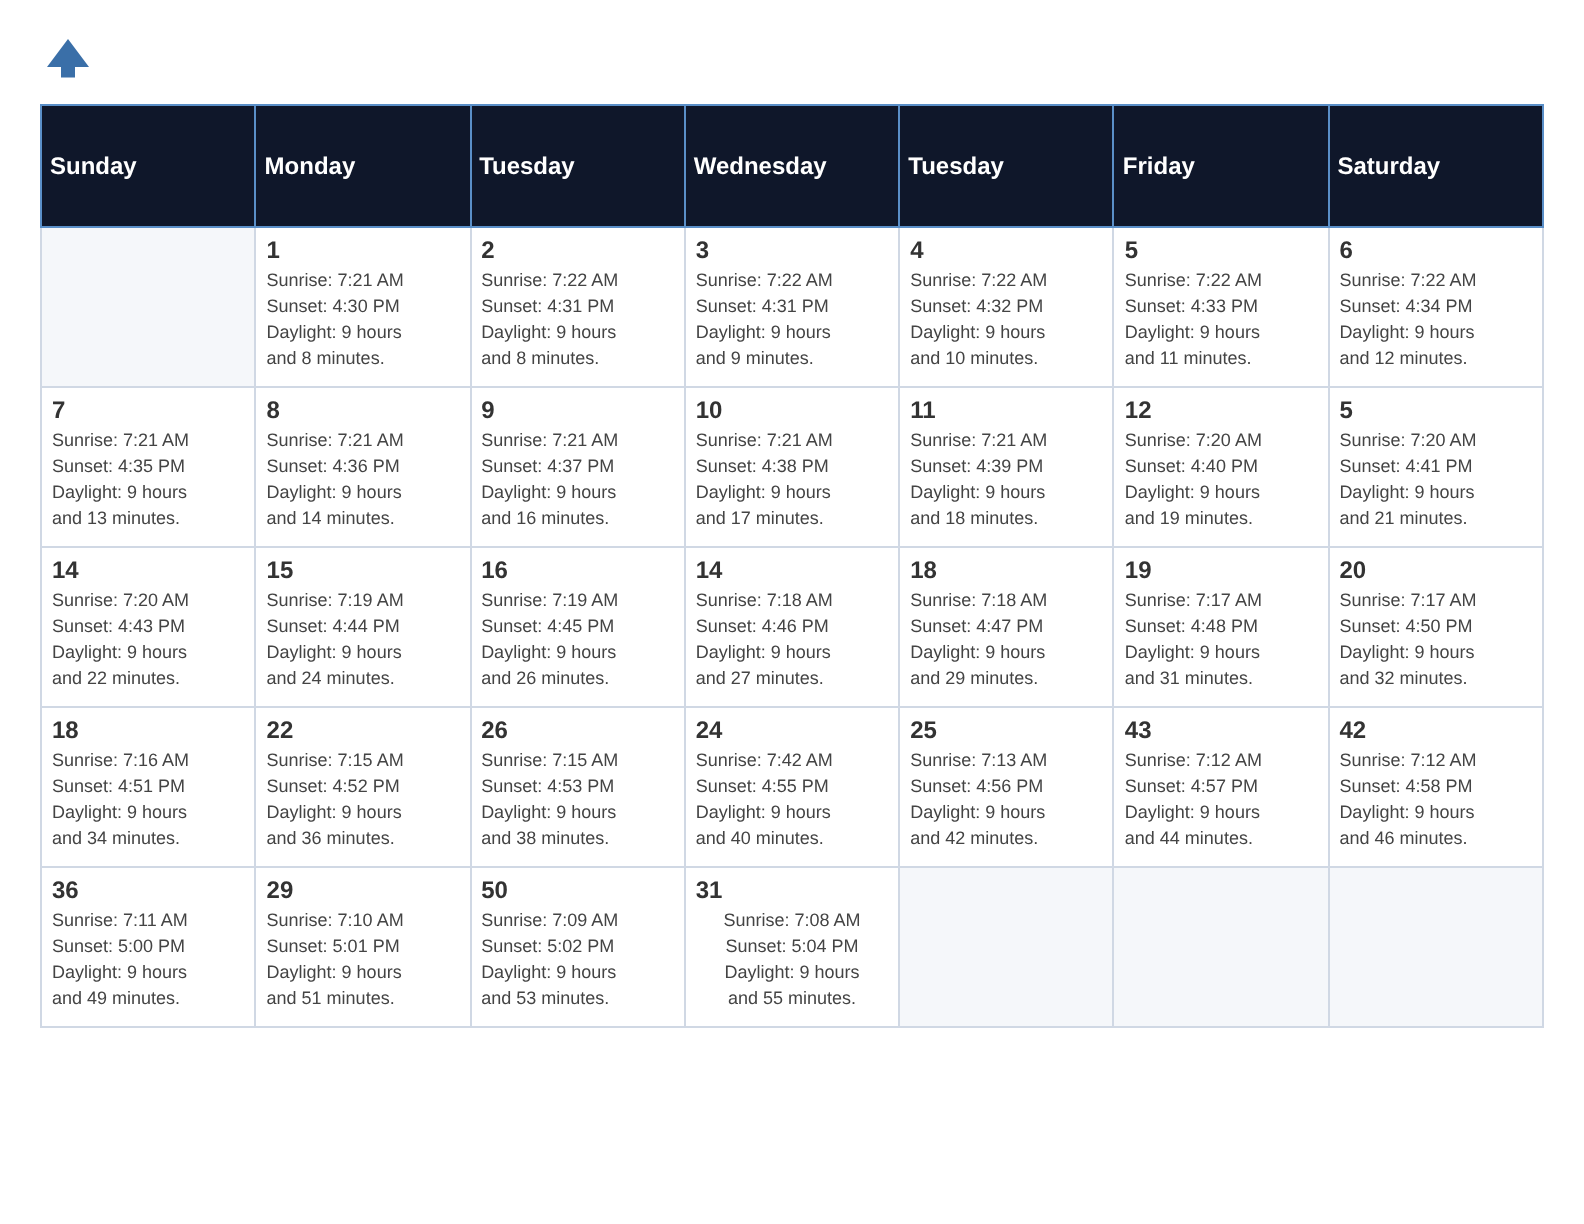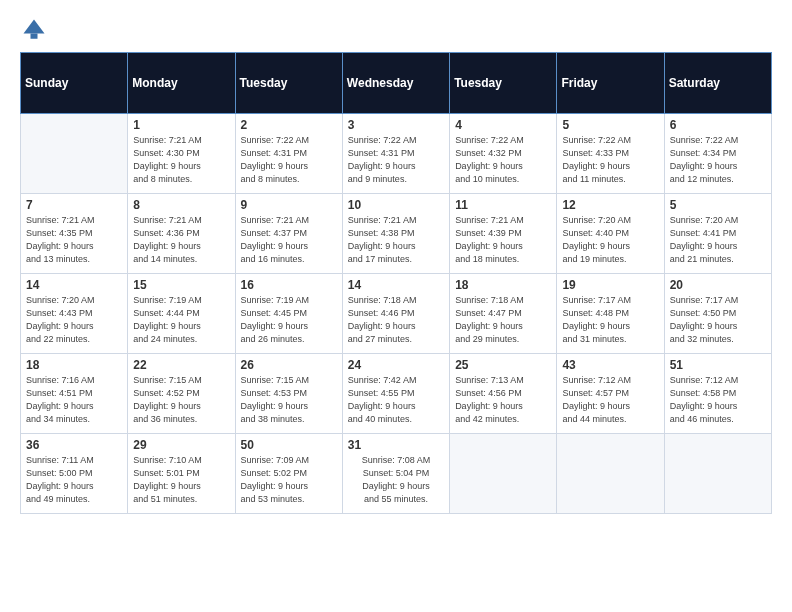--- a/index.html
+++ b/index.html
@@ -315,21 +315,21 @@
 and 42 minutes.</div>
           </td>
           <td>
             <div class="day-number">43</div>
             <div class="day-detail" style="white-space: pre-line;">Sunrise: 7:12 AM
 Sunset: 4:57 PM
 Daylight: 9 hours
 and 44 minutes.</div>
           </td>
           <td>
-            <div class="day-number">51</div>
+            <div class="day-number">42</div>
             <div class="day-detail" style="white-space: pre-line;">Sunrise: 7:12 AM
 Sunset: 4:58 PM
 Daylight: 9 hours
 and 46 minutes.</div>
           </td>
         </tr>
         <tr>
           <td>
             <div class="day-number">36</div>
             <div class="day-detail" style="white-space: pre-line;">Sunrise: 7:11 AM

